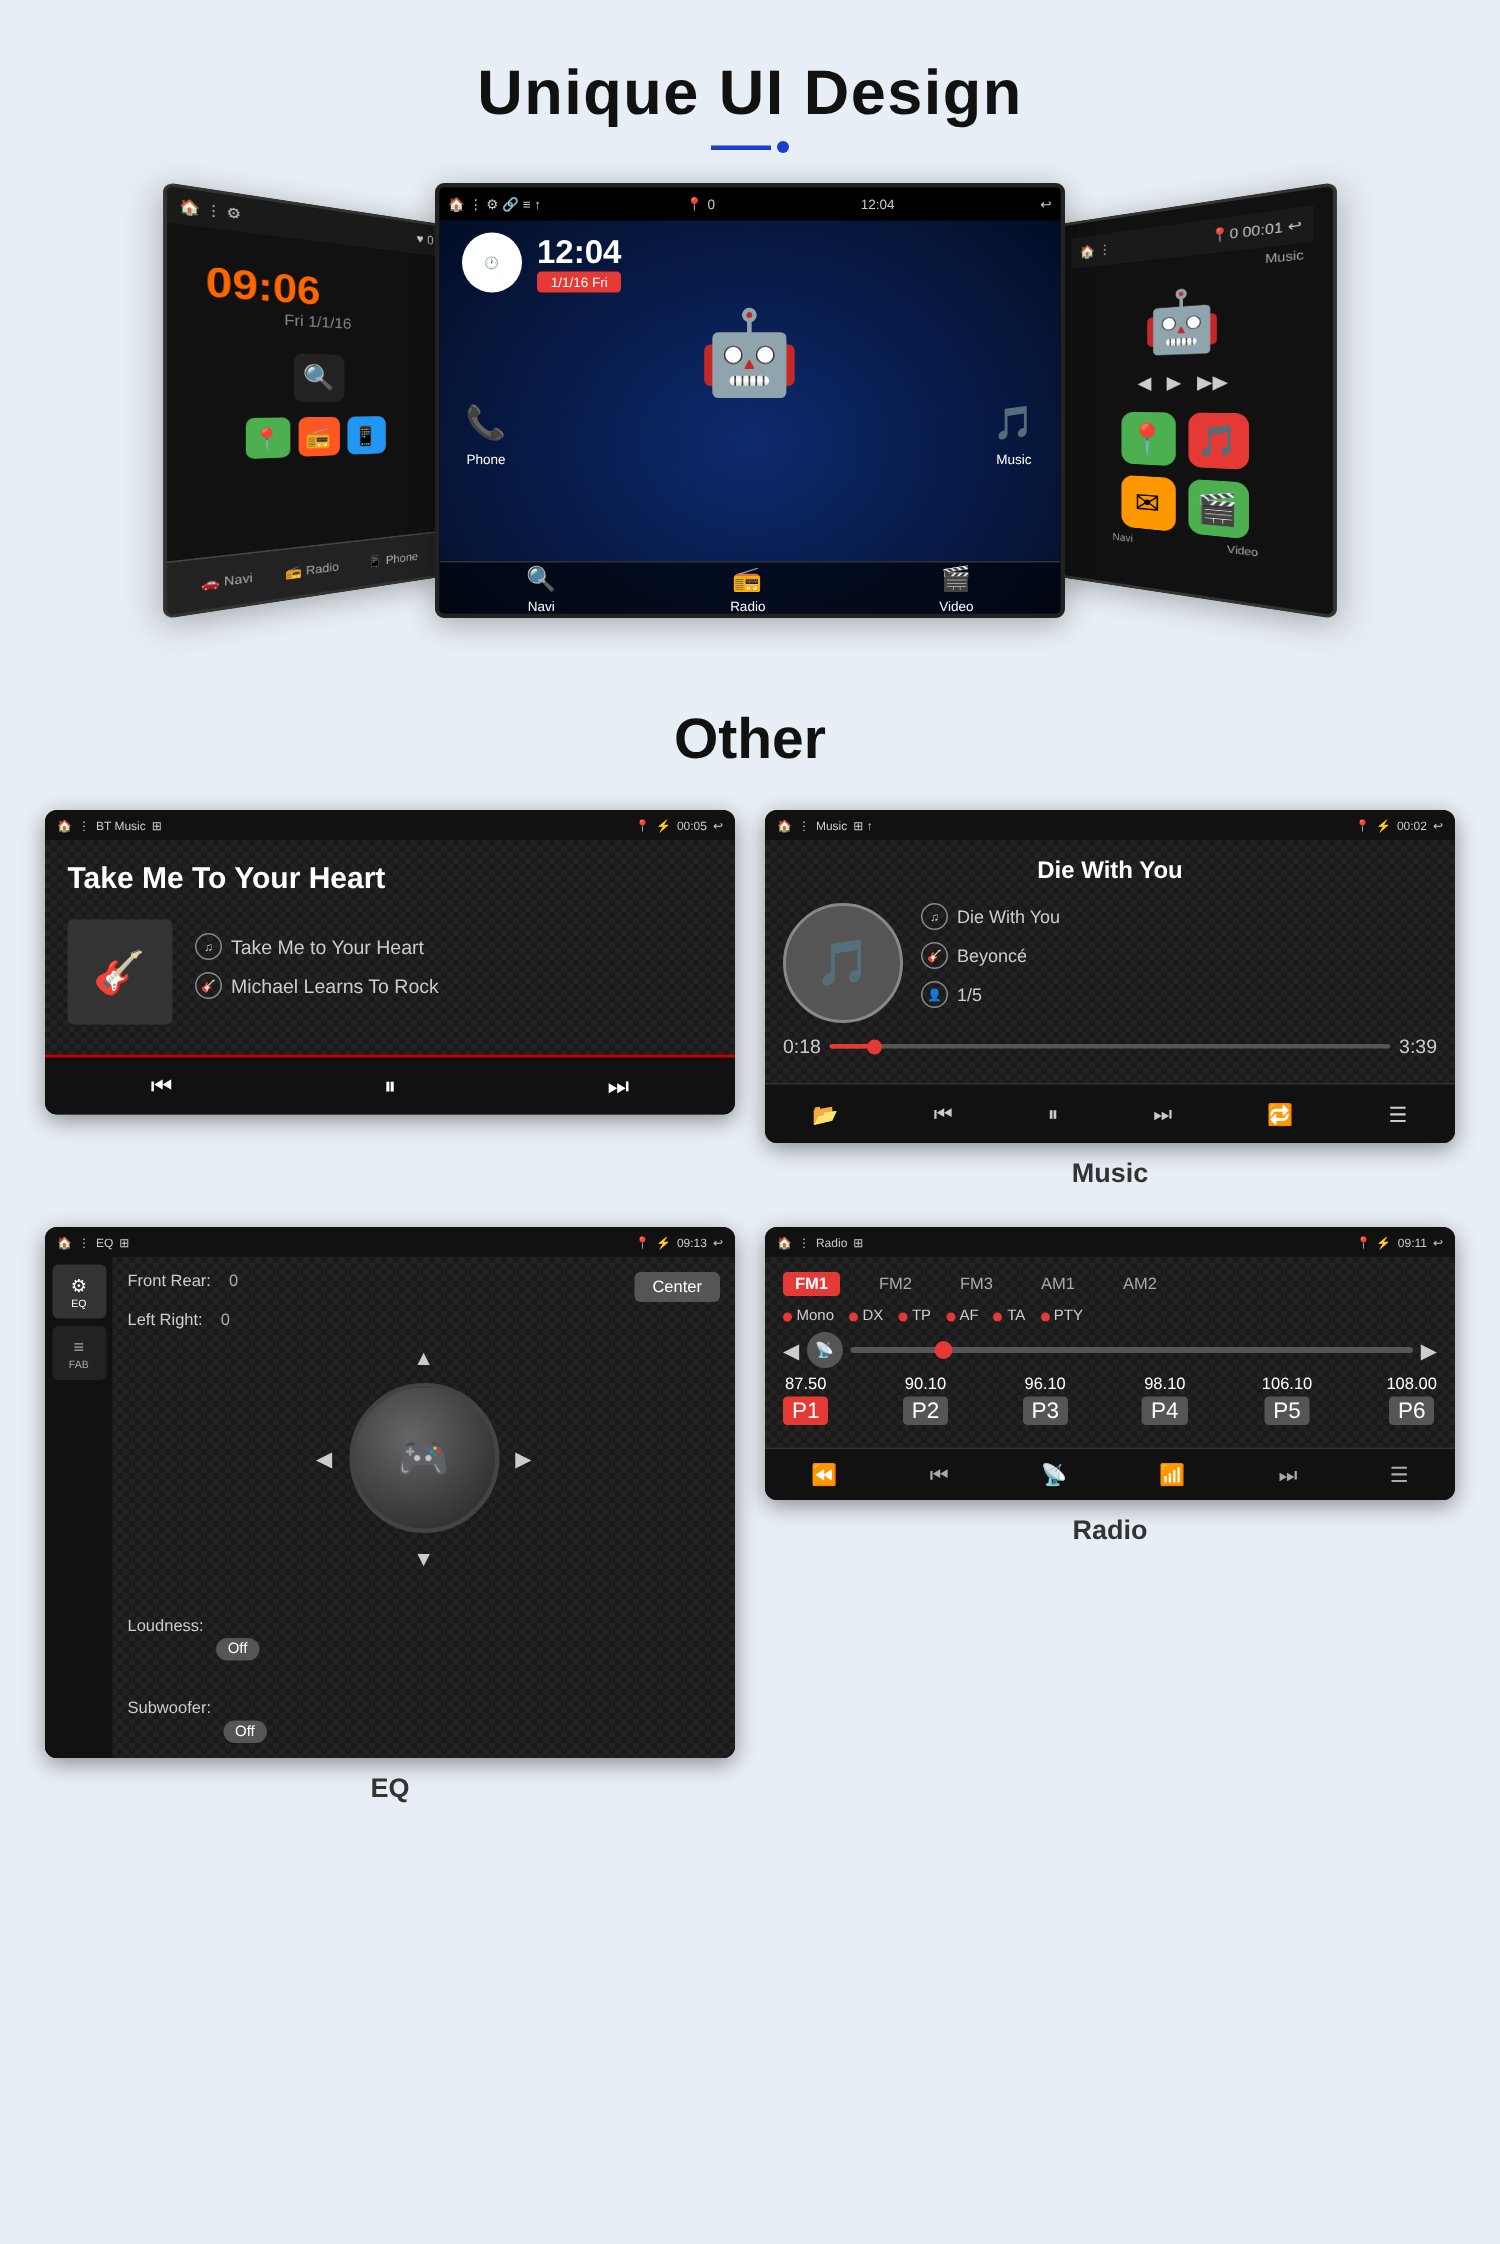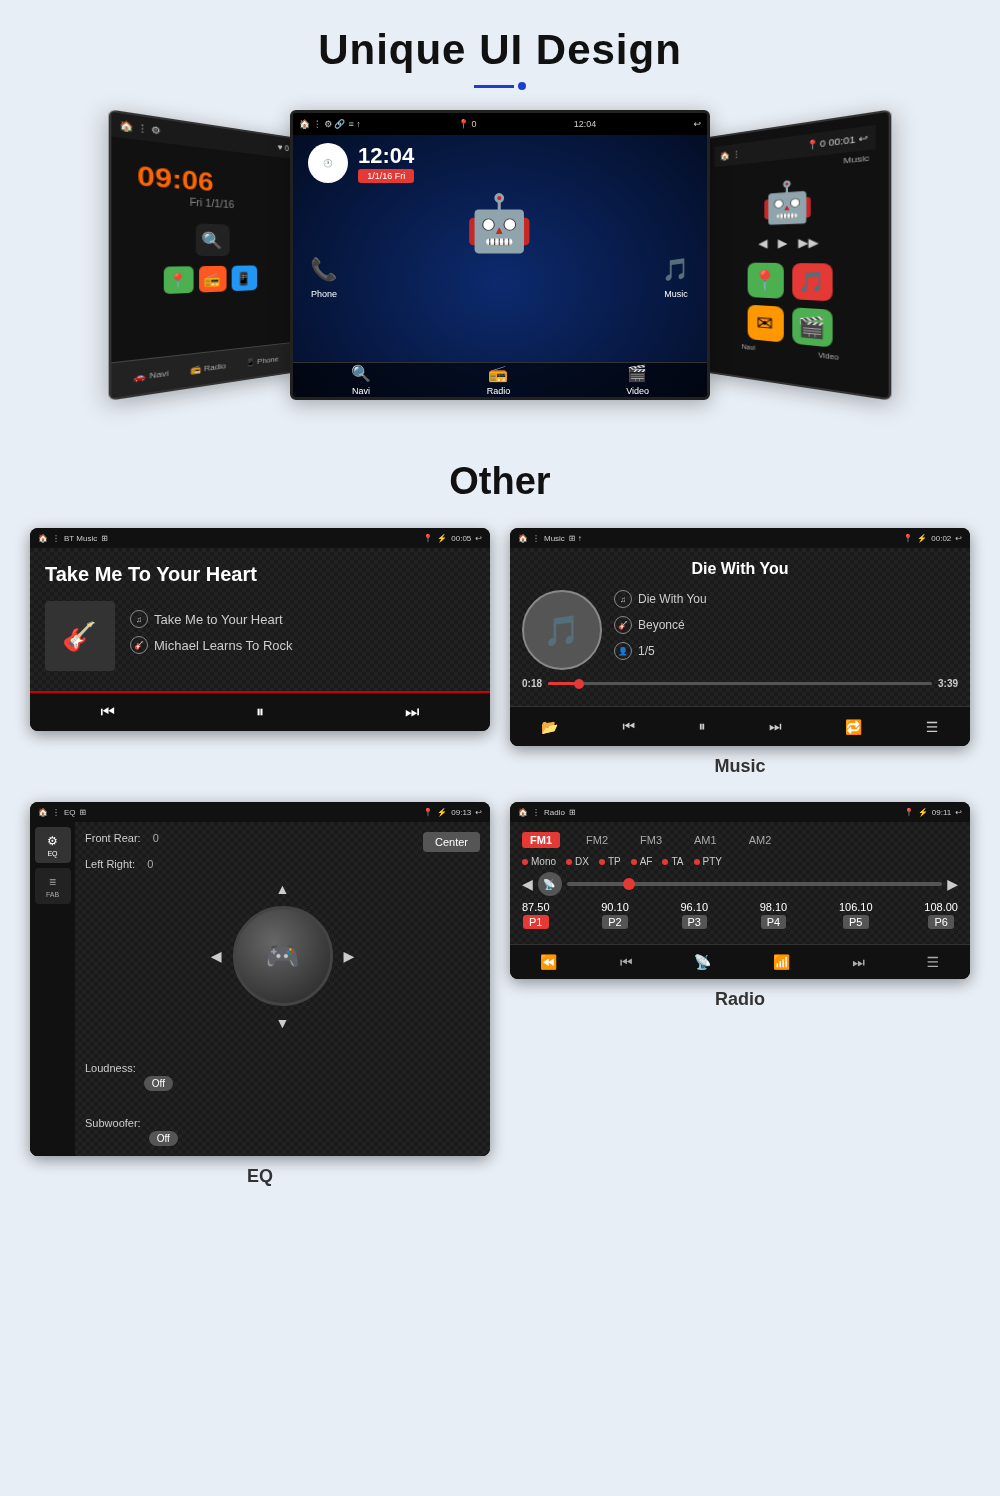--- a/index.html
+++ b/index.html
@@ -5,21 +5,21 @@
     * { margin: 0; padding: 0; box-sizing: border-box; }
     body {
       background-color: #e8eef5;
       font-family: Arial, sans-serif;
       width: 1000px;
       min-height: 1496px;
     }
 
     
     .section-unique {
-      padding: 26px 0 20px;
+      padding: 38px 0 20px;
       text-align: center;
     }
     .section-unique h1 {
       font-size: 42px;
       font-weight: 900;
       color: #111;
       letter-spacing: 1px;
     }
     .section-divider {
       display: flex;
@@ -375,21 +375,21 @@
       color: #ccc;
       font-size: 12px;
       margin-bottom: 8px;
     }
     .progress-row {
       display: flex;
       align-items: center;
       gap: 6px;
       margin: 5px 0;
     }
-    .progress-time { color: #ccc; font-size: 10px; font-weight: bold; }
+    .progress-time { color: #ccc; font-size: 13px; }
     .progress-bar-bg {
       flex: 1;
       height: 3px;
       background: #555;
       border-radius: 2px;
       position: relative;
     }
     .progress-bar-fill {
       height: 100%;
       background: #e53935;
@@ -596,21 +596,21 @@
       flex-direction: column;
       align-items: center;
       font-size: 11px;
       color: #fff;
     }
     .radio-preset-label {
       background: #e53935;
       color: #fff;
       border-radius: 3px;
       padding: 1px 6px;
-      font-size: 11px;
+      font-size: 15px;
       margin-top: 2px;
     }
     .radio-preset-label.inactive { background: #555; }
     .radio-bottom-bar {
       background: #111;
       height: 35px;
       display: flex;
       align-items: center;
       justify-content: space-around;
       border-top: 1px solid #333;

